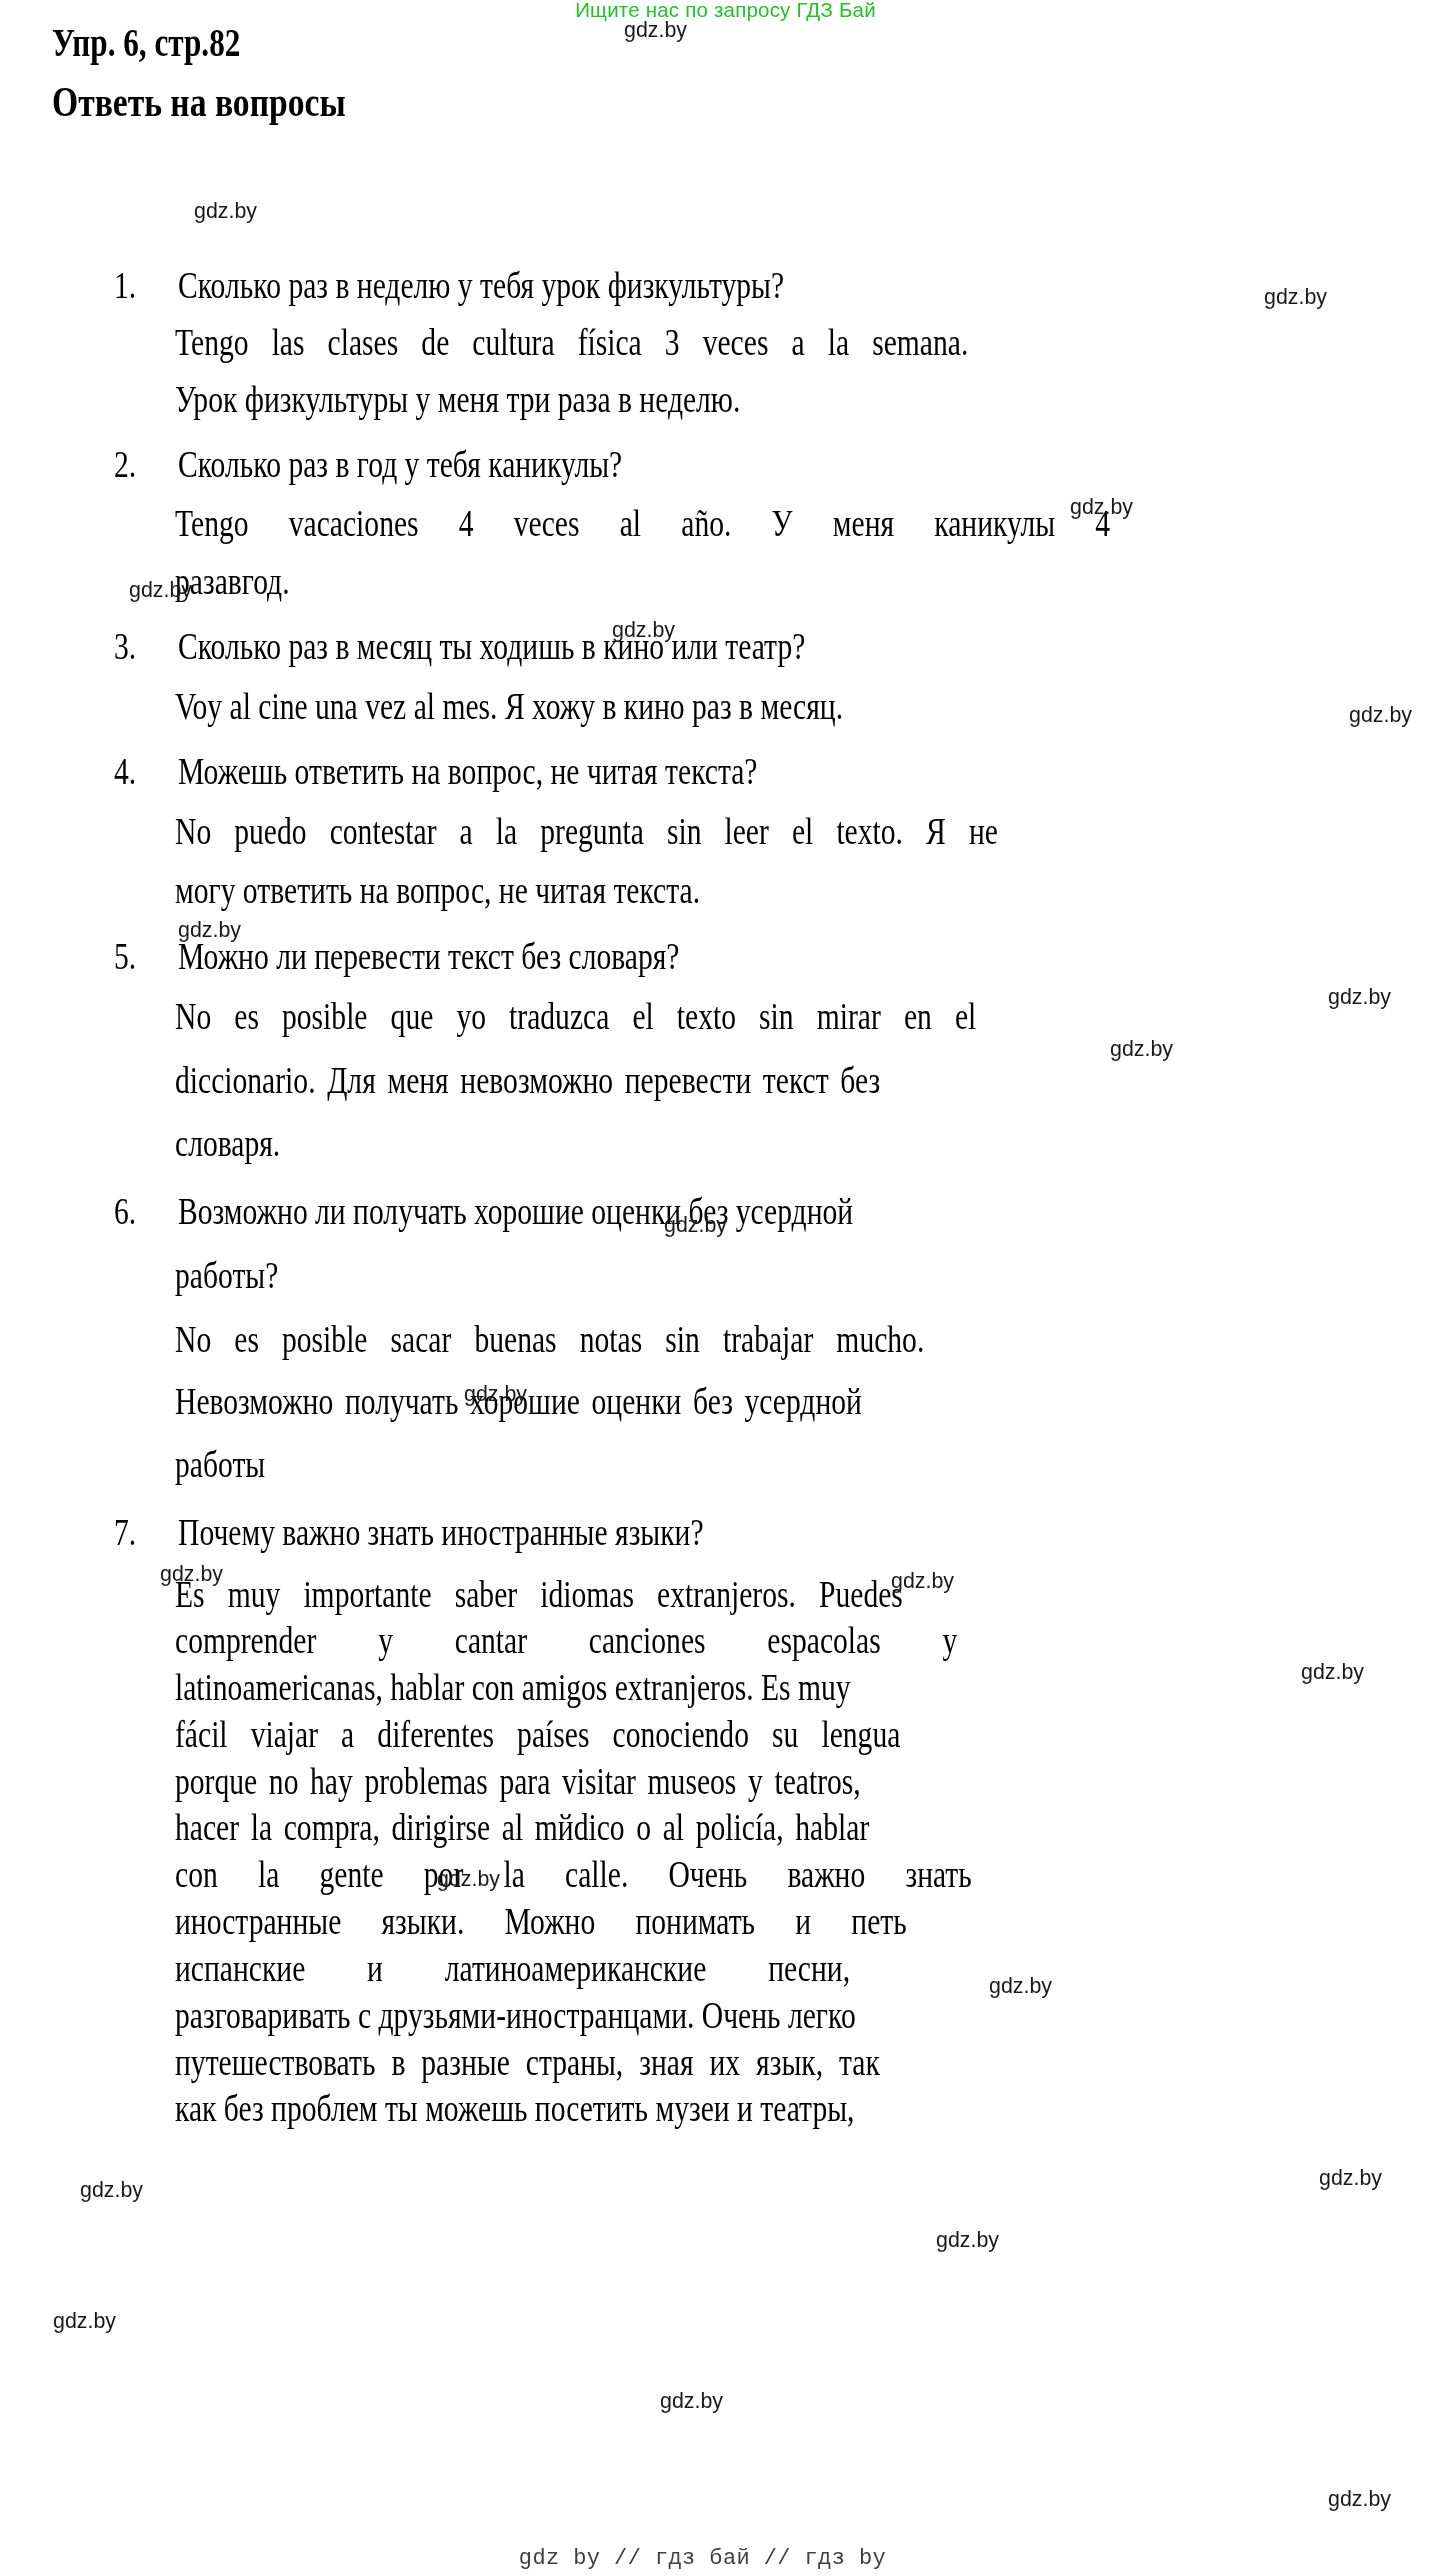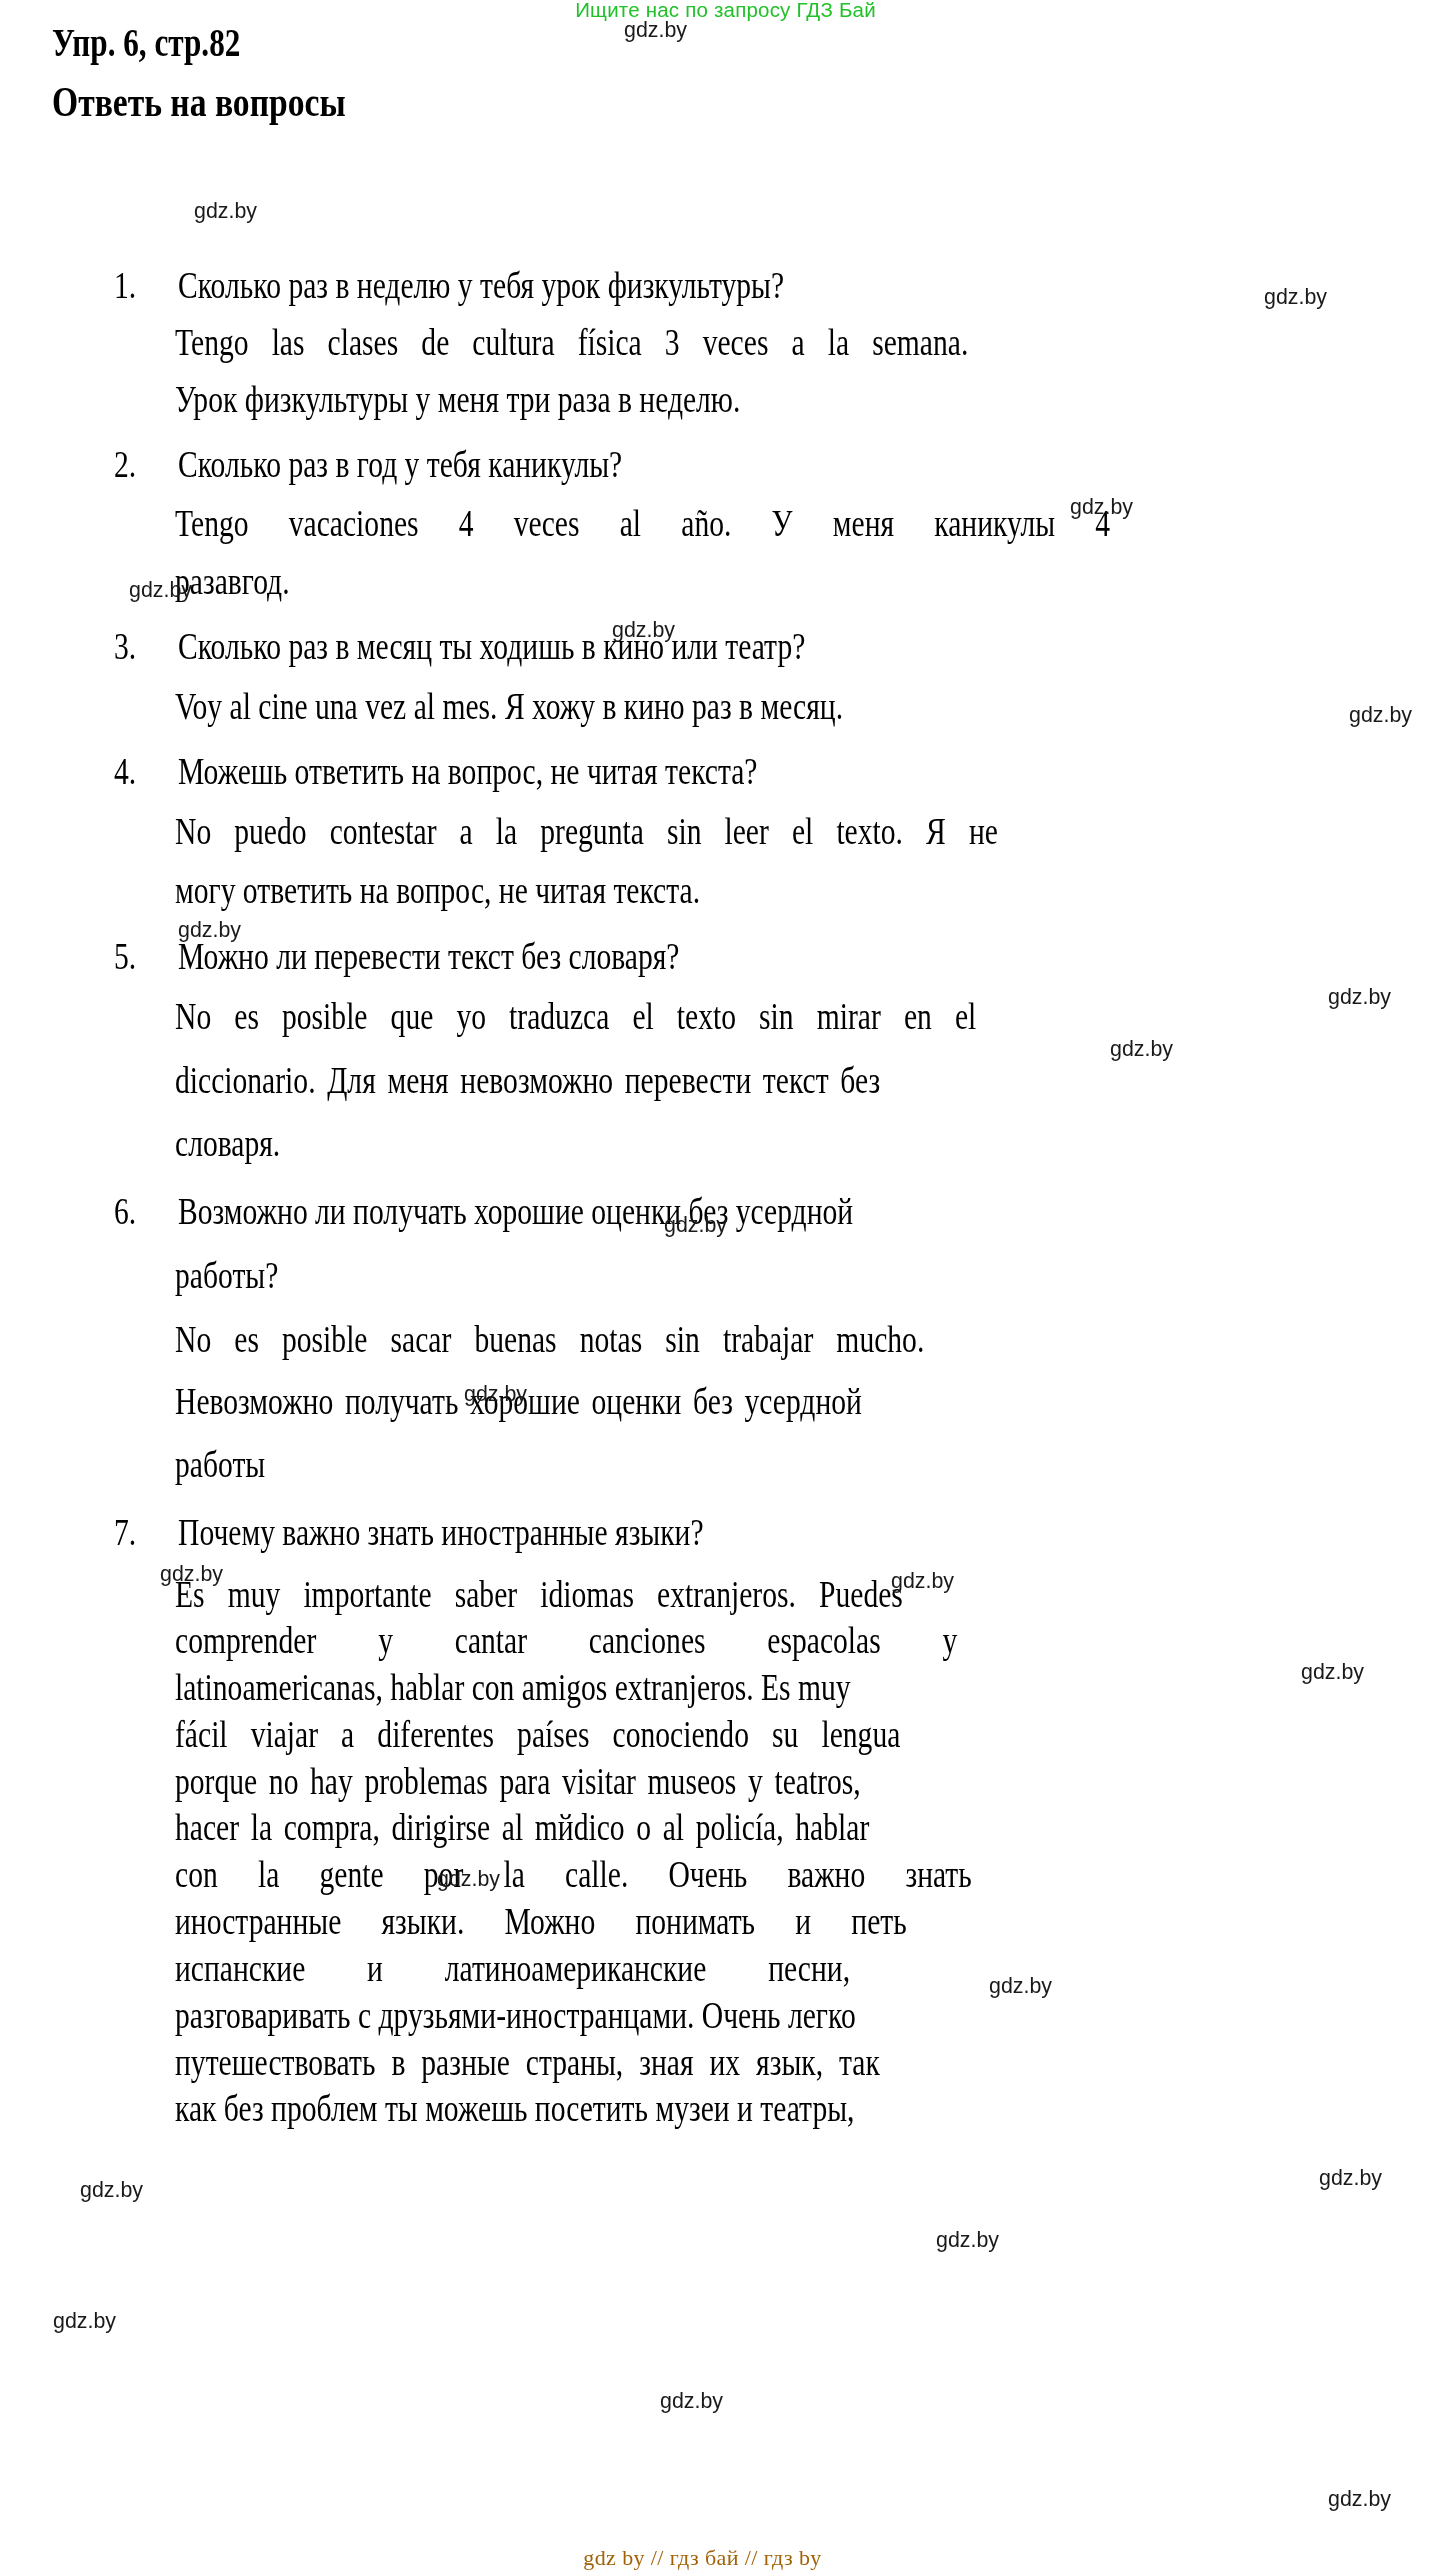--- a/index.html
+++ b/index.html
@@ -39,23 +39,23 @@
     z-index: 6;
     white-space: nowrap;
   }
 
   .wm-footer {
     position: absolute;
     left: 0;
     bottom: 5.3px;
     width: 1405px;
     text-align: center;
-    font-family: Liberation Serif, serif;
+    font-family: Liberation Mono, monospace;
     font-size: 22px;
-    color: #a16207;
+    color: #404040;
     letter-spacing: 0.4px;
     z-index: 6;
     white-space: nowrap;
   }
 
   
   .page {
     position: absolute;
     inset: 0;
     z-index: 2;

